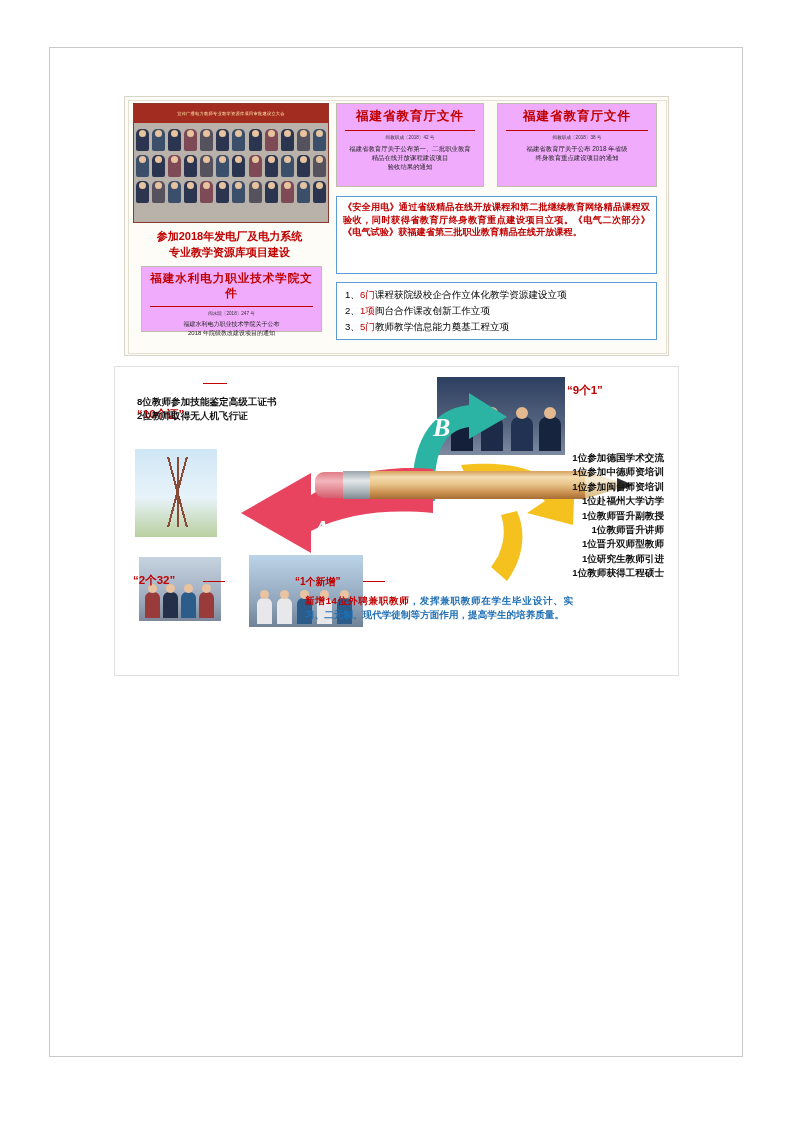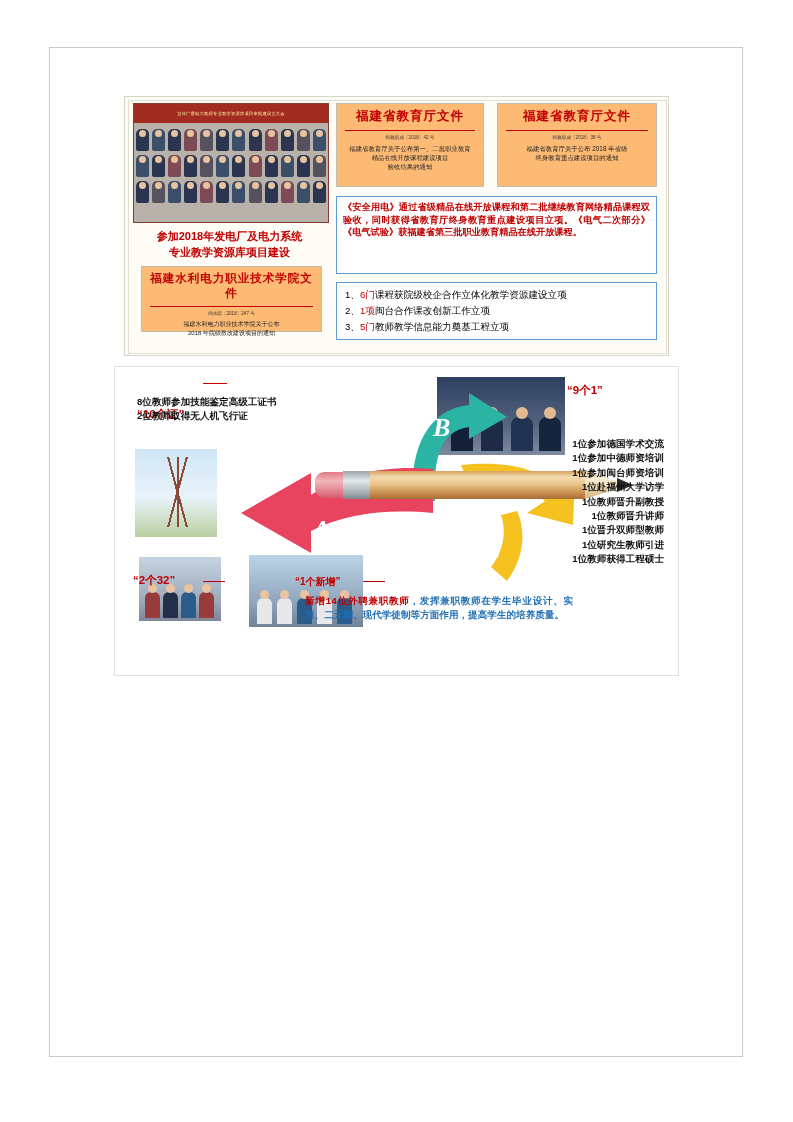--- a/index.html
+++ b/index.html
@@ -117,21 +117,21 @@
   }
   .cap-photo {
     left: 127px;
     top: 228px;
     width: 205px;
   }
 
   
   .doc-box {
     position: absolute;
-    background: #fdba74;
+    background: #f0abfc;
     border: 1px solid #c0bdae;
     box-sizing: border-box;
     padding: 4px 6px;
   }
   .doc-title {
     color: #c00000;
     font-weight: bold;
     text-align: center;
     font-size: 12.5px;
     letter-spacing: 1px;
@@ -386,21 +386,21 @@
   .t-blue {
     position: absolute;
     color: #1f6fb4;
     font-weight: bold;
     font-size: 9.6px;
     line-height: 14px;
   }
   .t-9x1 {
     position: absolute;
     right: 14px;
-    top: 70px;
+    top: 84px;
     width: 190px;
     text-align: right;
     color: #111;
     font-weight: bold;
     font-size: 9.6px;
     line-height: 14.4px;
   }
   .t-new-body {
     position: absolute;
     left: 190px;

